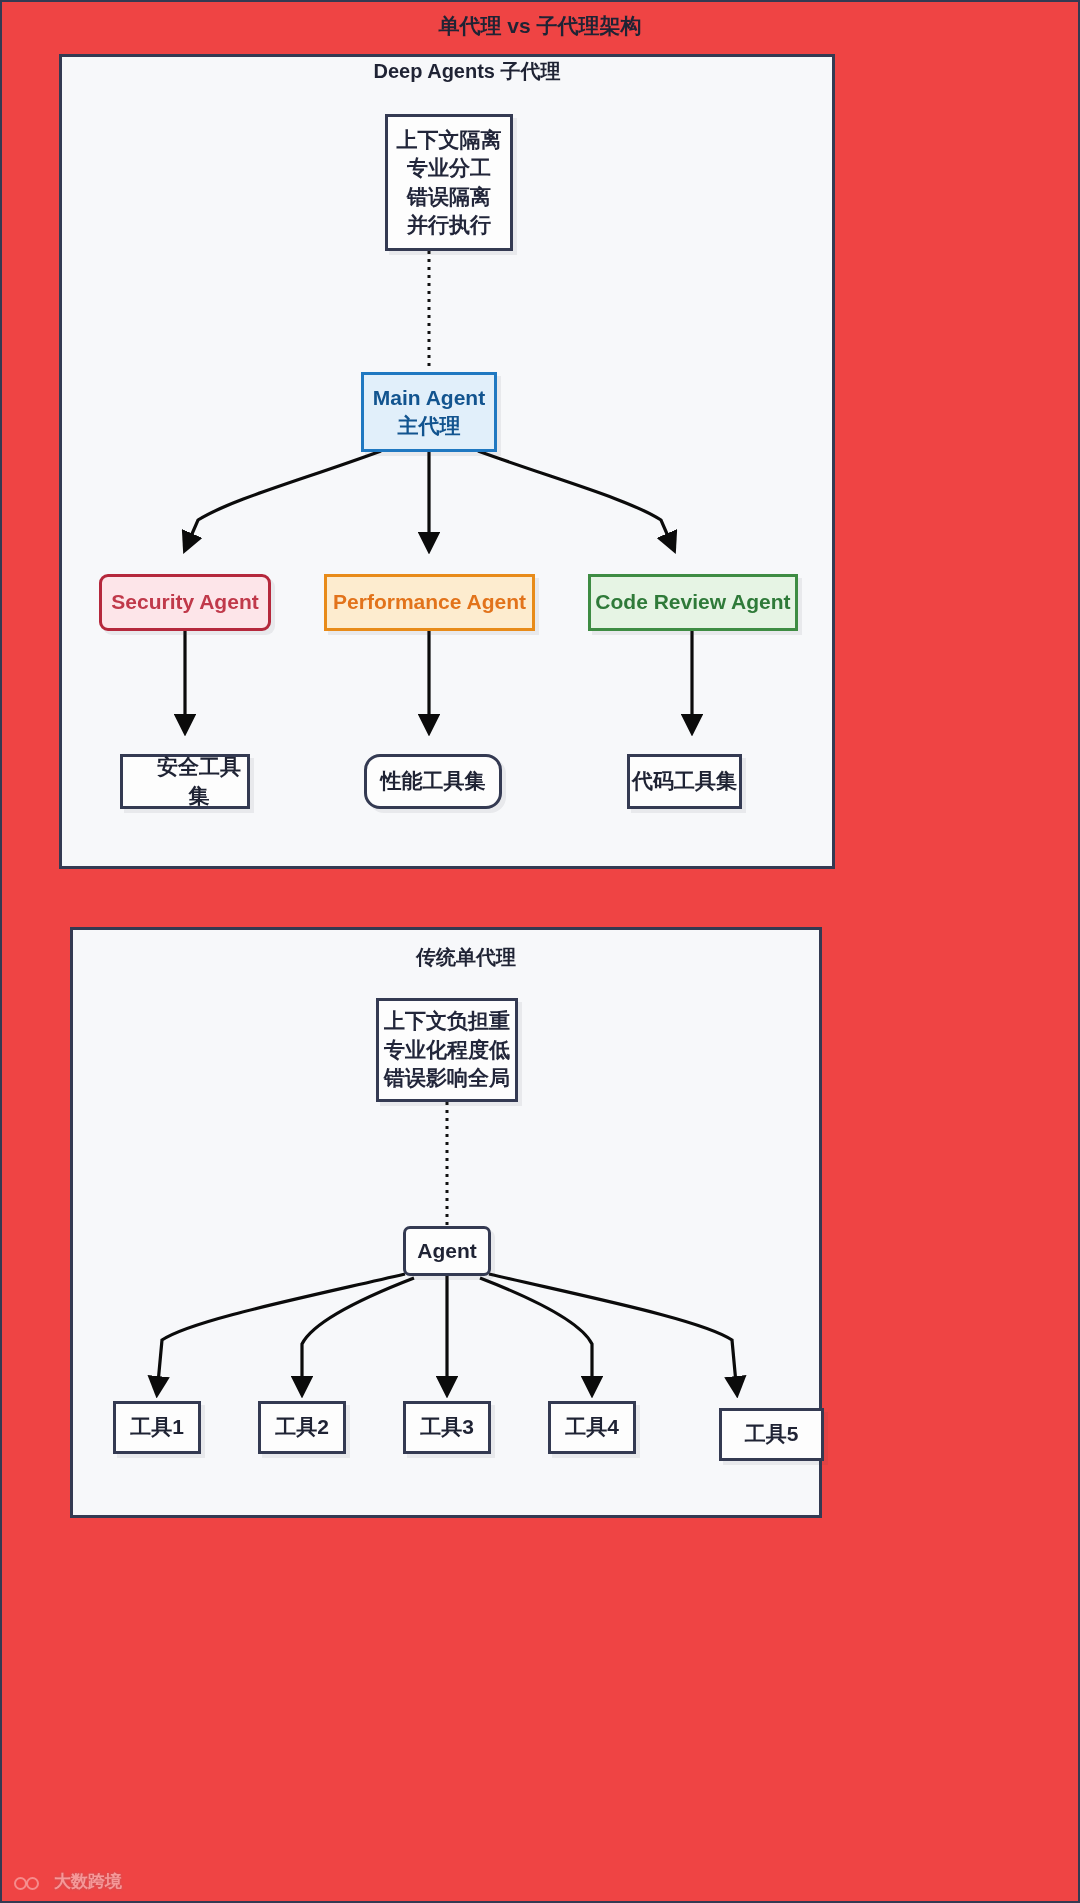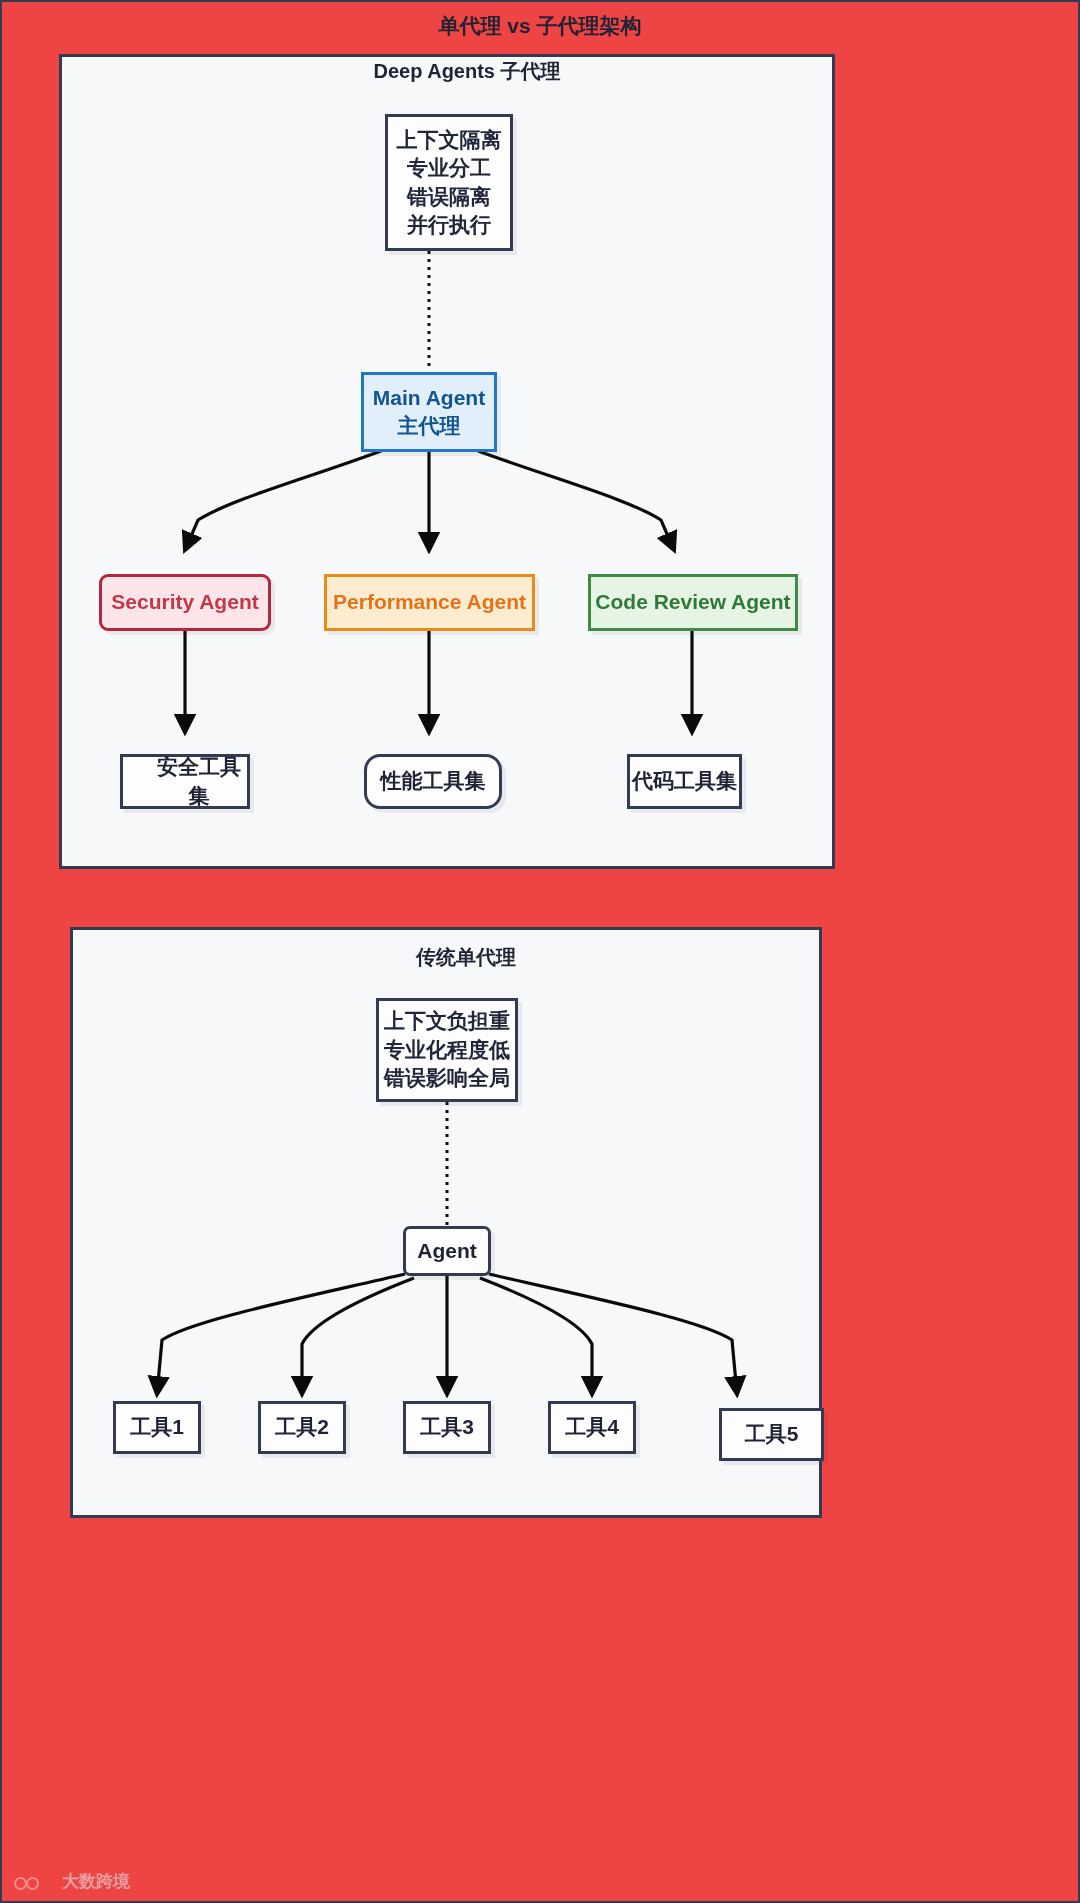--- a/index.html
+++ b/index.html
@@ -89,21 +89,21 @@
   .node.toolset { font-size: 21px; }
   .node.plain-agent { font-size: 21px; border-radius: 7px; }
   .node.tool { font-size: 21px; }
 
   .watermark {
     position: absolute;
     left: 12px;
     bottom: 8px;
     display: flex;
     align-items: center;
-    gap: 22px;
+    gap: 14px;
     opacity: 0.45;
     color: #ffffff;
     font-size: 17px;
     text-shadow: 0 0 3px rgba(120,120,130,0.9);
   }
   .watermark .wm-mark {
     width: 26px; height: 18px;
     position: relative;
     display: inline-block;
   }

